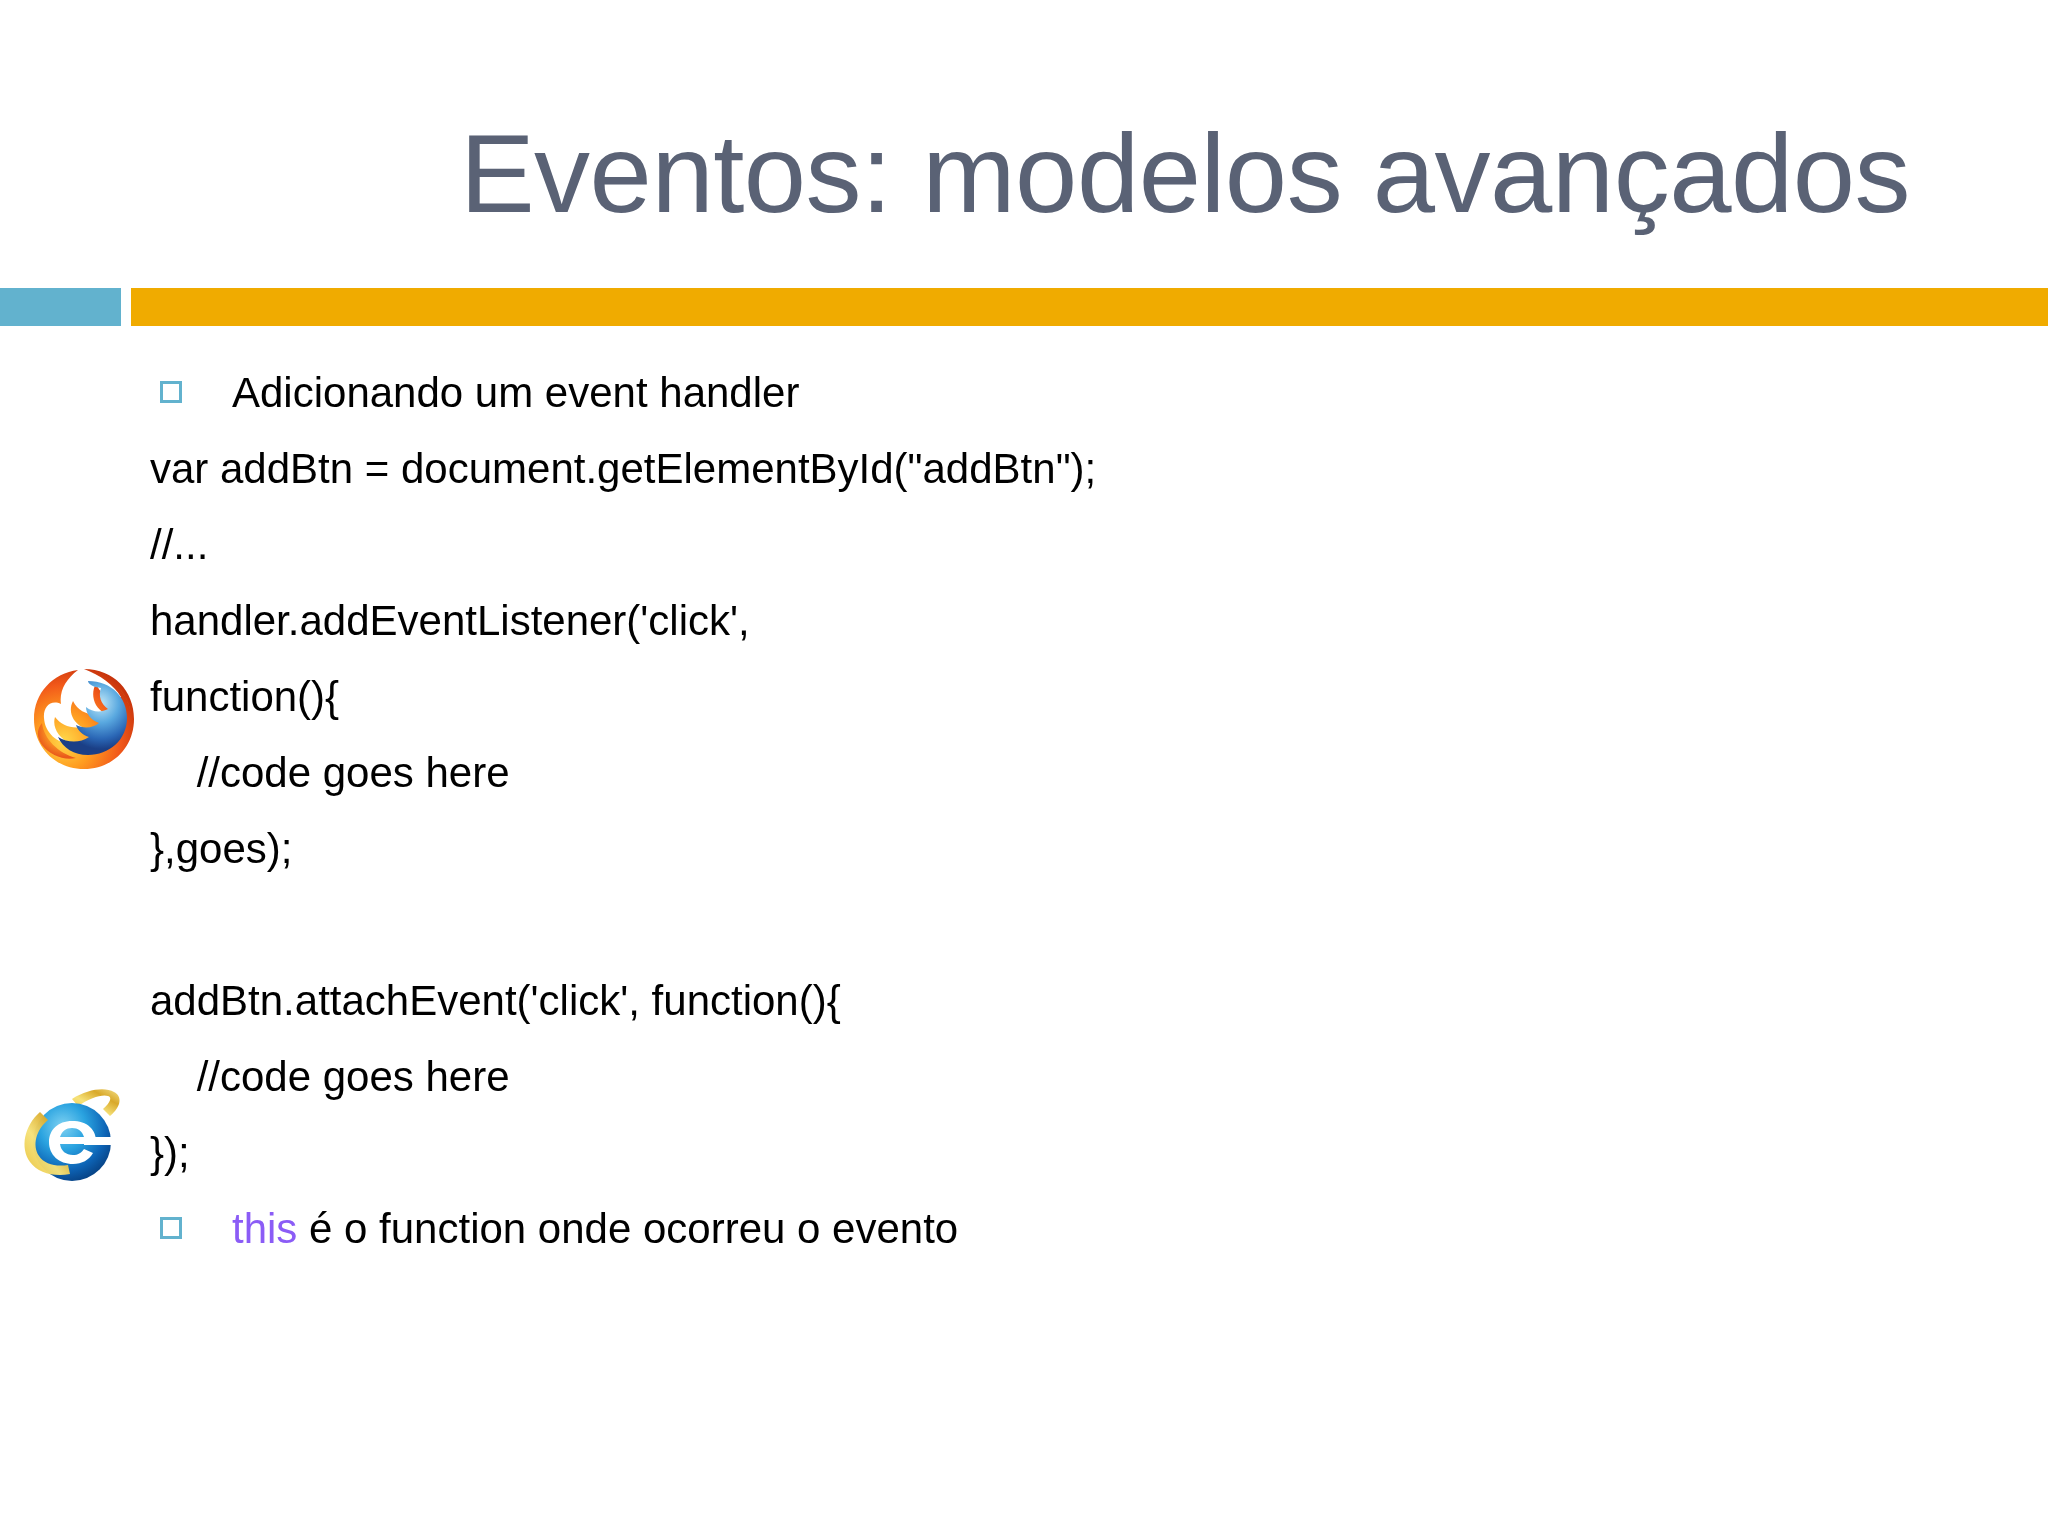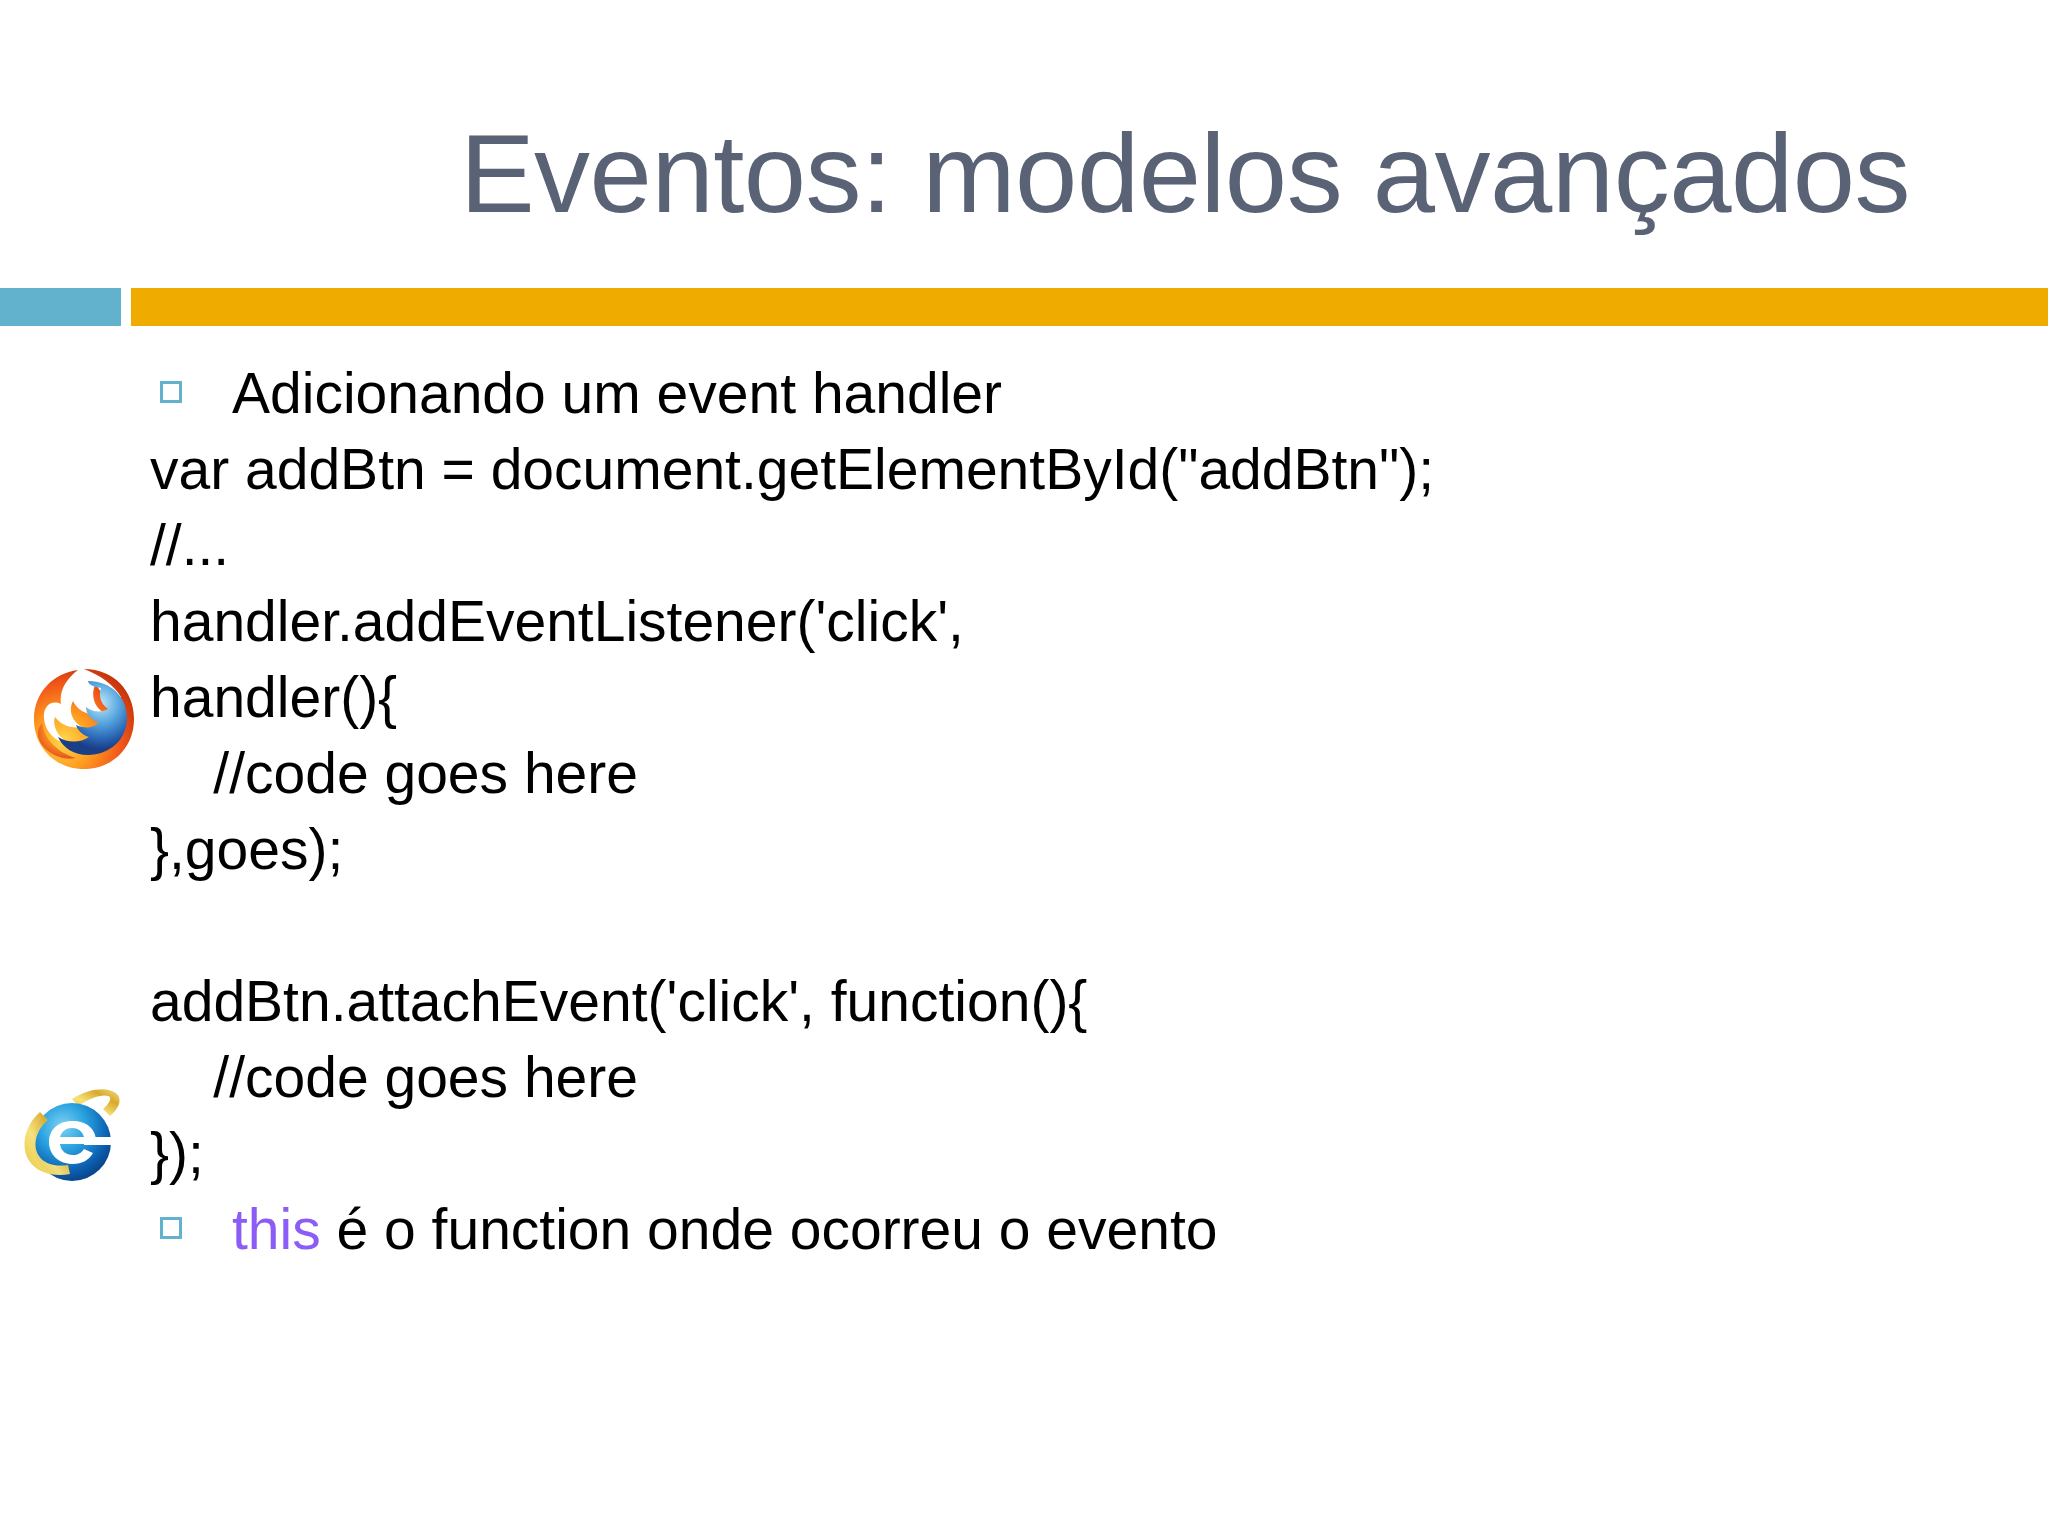--- a/index.html
+++ b/index.html
@@ -73,21 +73,21 @@
     position: absolute;
     left: 150px;
     top: 355px;
     width: 1840px;
   }
 
   .line {
     position: relative;
     display: block;
     font-family: "Liberation Sans", sans-serif;
-    font-size: 57px;
+    font-size: 42px;
     line-height: 76px;
     color: #000000;
     white-space: pre;
   }
 
   
   .line.bulleted {
     padding-left: 82px;
   }
   .bullet-sq {
@@ -130,21 +130,21 @@
   <div class="divider">
     <div class="bar-blue"></div>
     <div class="bar-orange"></div>
   </div>
 
   <div class="body-area" id="body-lines">
       <div class="line bulleted"><span class="bullet-sq"></span><span>Adicionando um event handler</span></div>
       <div class="line"><span>var addBtn = document.getElementById("addBtn");</span></div>
       <div class="line"><span>//...</span></div>
       <div class="line"><span>handler.addEventListener('click',</span></div>
-      <div class="line"><span>handler(){</span></div>
+      <div class="line"><span>function(){</span></div>
       <div class="line"><span>    //code goes here</span></div>
       <div class="line"><span>},goes);</span></div>
       <div class="line blank"><span></span></div>
       <div class="line"><span>addBtn.attachEvent('click', function(){</span></div>
       <div class="line"><span>    //code goes here</span></div>
       <div class="line"><span>});</span></div>
       <div class="line bulleted"><span class="bullet-sq"></span><span class="kw-this">this</span><span> é o function onde ocorreu o evento</span></div>
     </div>
 
   <div class="logo logo-firefox">

